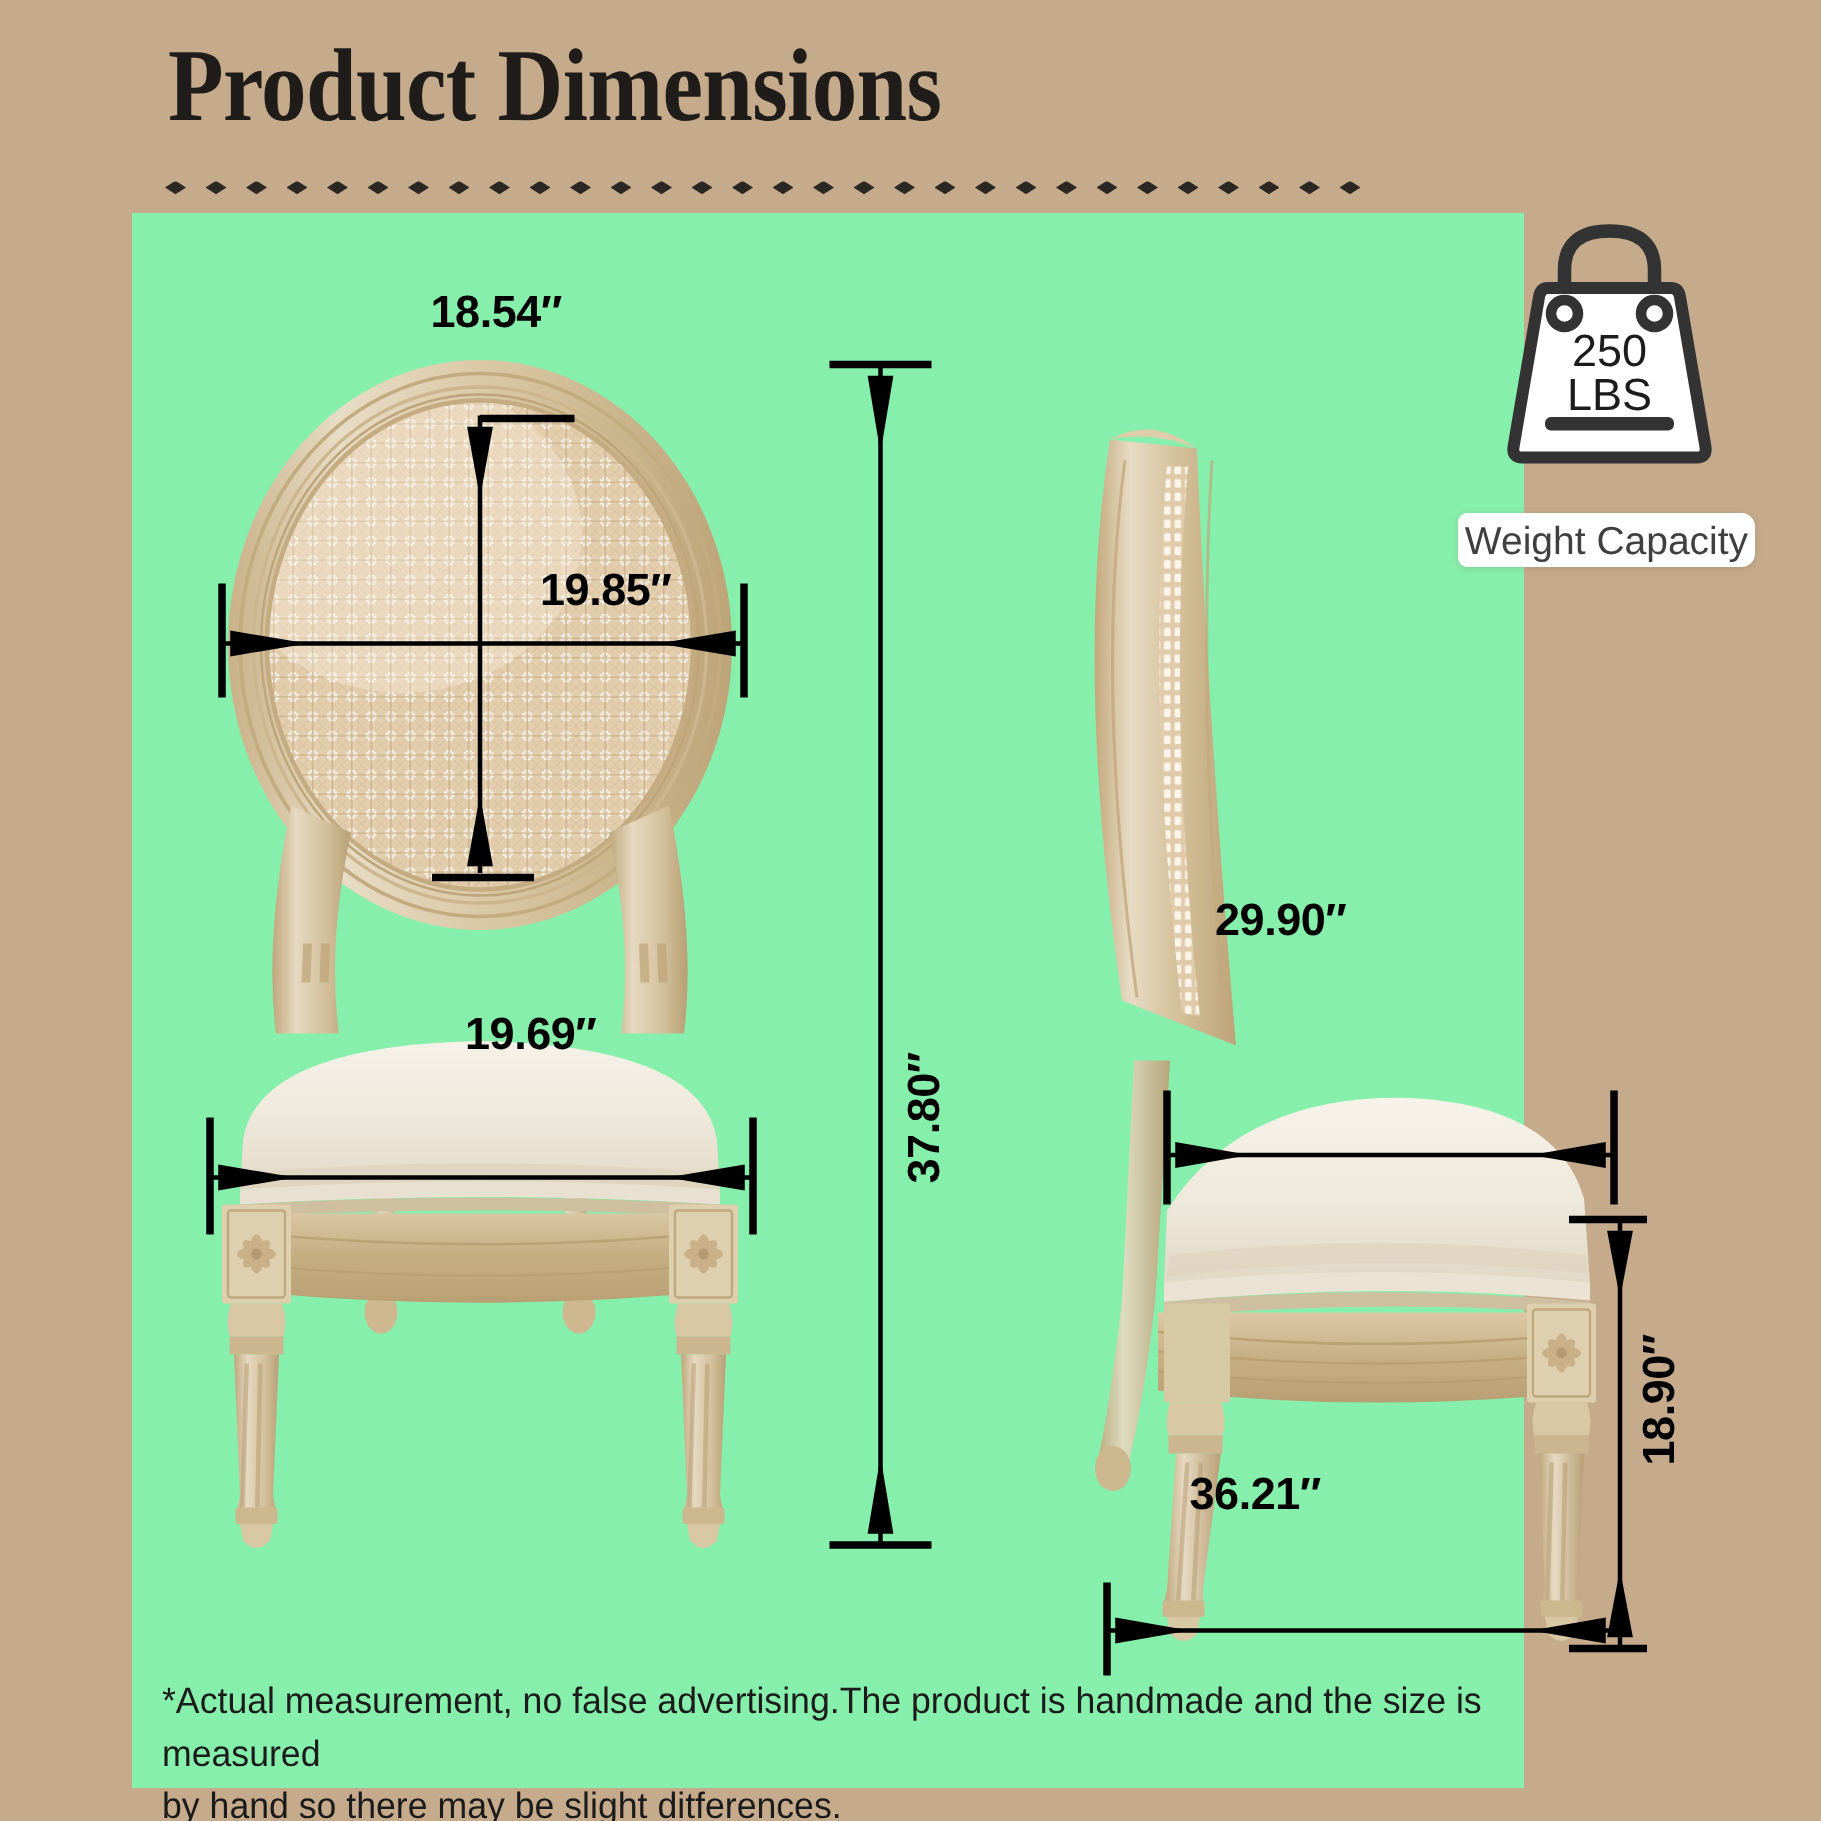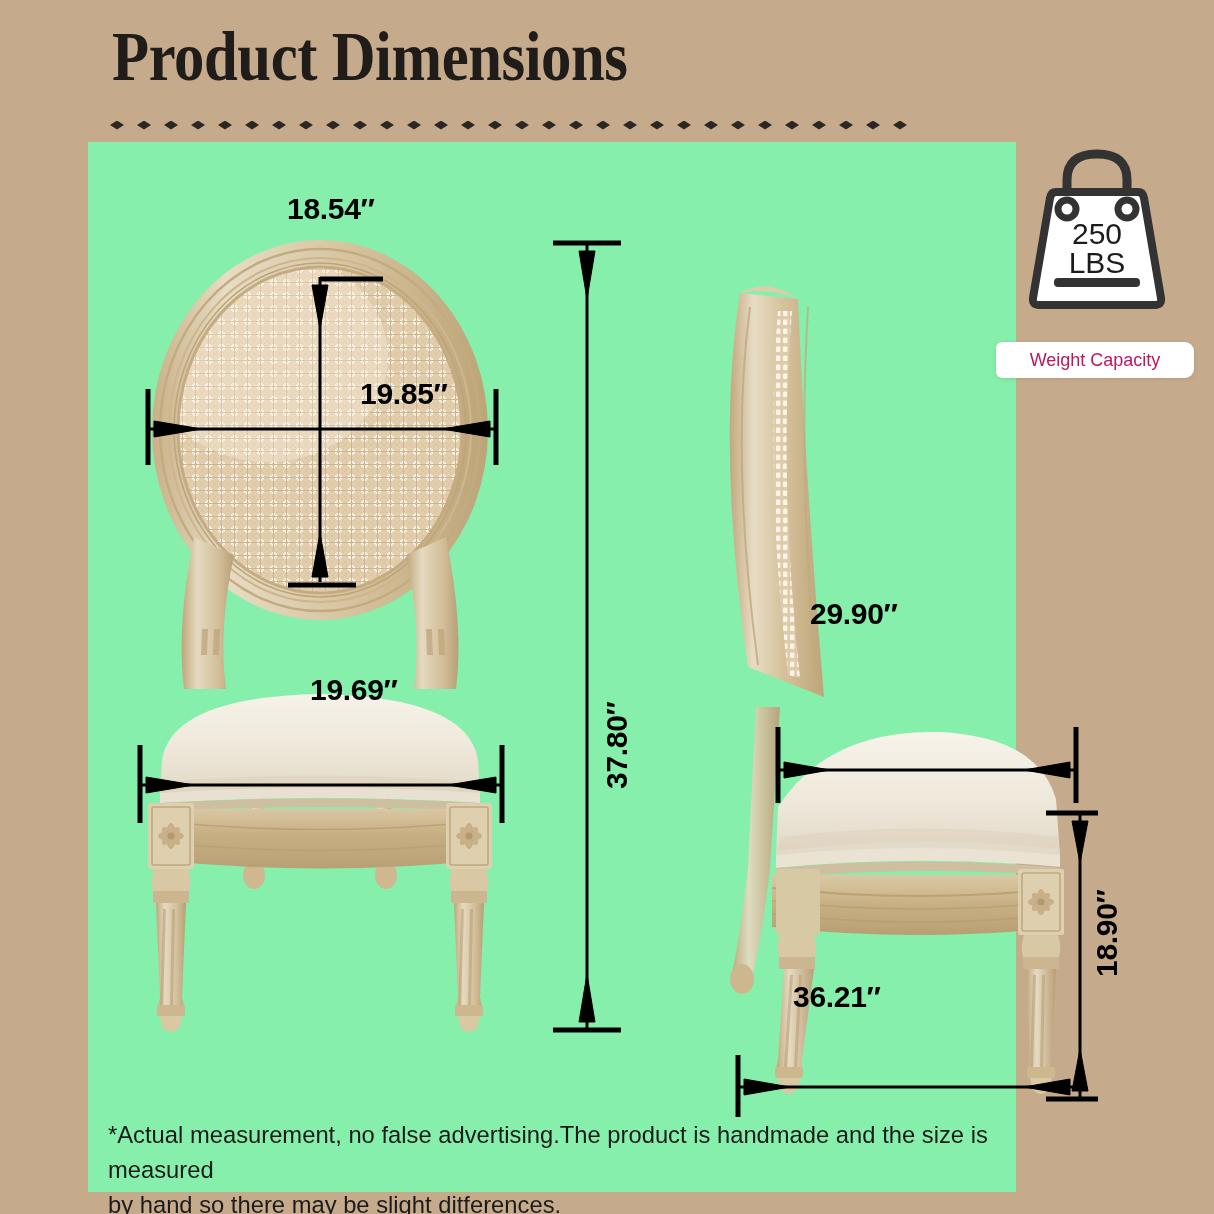--- a/index.html
+++ b/index.html
@@ -36,31 +36,31 @@
   }
 
   
   .panel{
     position:absolute;left:88px;top:142px;
     width:928px;height:1050px;
     background:#86efac;
   }
 
   
-  .badge{position:absolute;left:1022px;top:146px;width:150px;height:230px;text-decoration:underline;}
+  .badge{position:absolute;left:998px;top:146px;width:150px;height:230px;text-decoration:underline;}
   .badge-pill{
     position:absolute;left:-26px;top:196px;
     width:198px;height:36px;
     background:#ffffff;
     border-radius:6px 9px 9px 6px;
     box-shadow:0 1px 4px rgba(120,100,70,.22);
     display:flex;align-items:center;justify-content:center;
   }
   .badge-pill span{
-    font-size:18px;color:#be185d;font-weight:500;white-space:nowrap;
+    font-size:26px;color:#404040;font-weight:500;white-space:nowrap;
   }
 
   
   .note{
     position:absolute;left:108px;top:1118px;width:1020px;
     font-size:24.5px;line-height:1.42;color:#1b1b1b;
     transform:scaleX(0.97);transform-origin:left top;
   }
 
   

